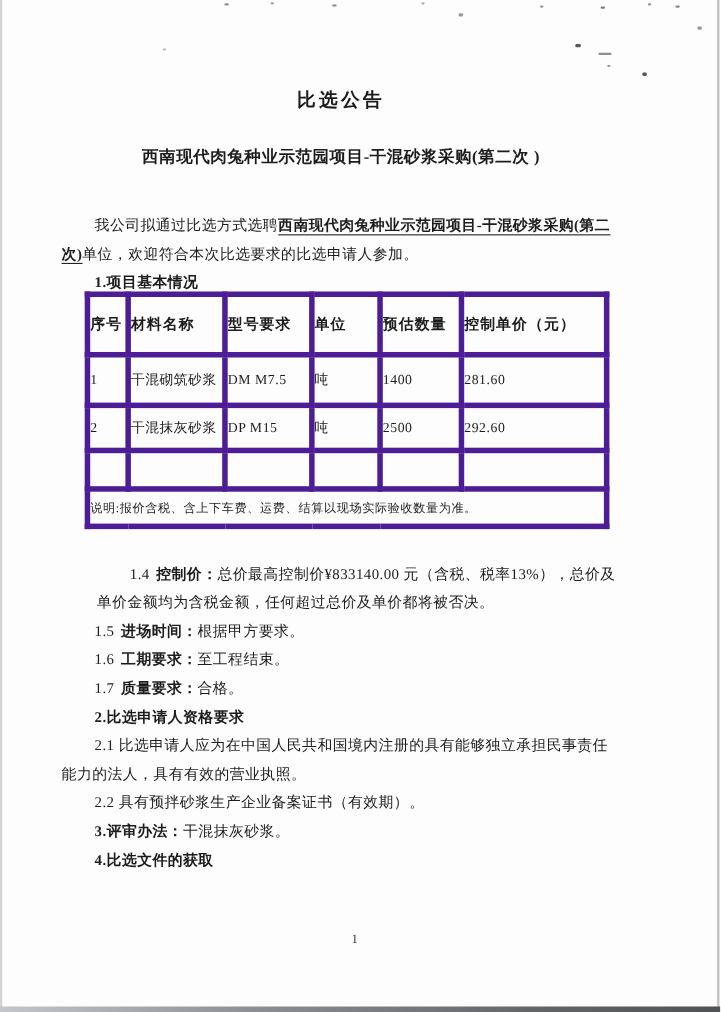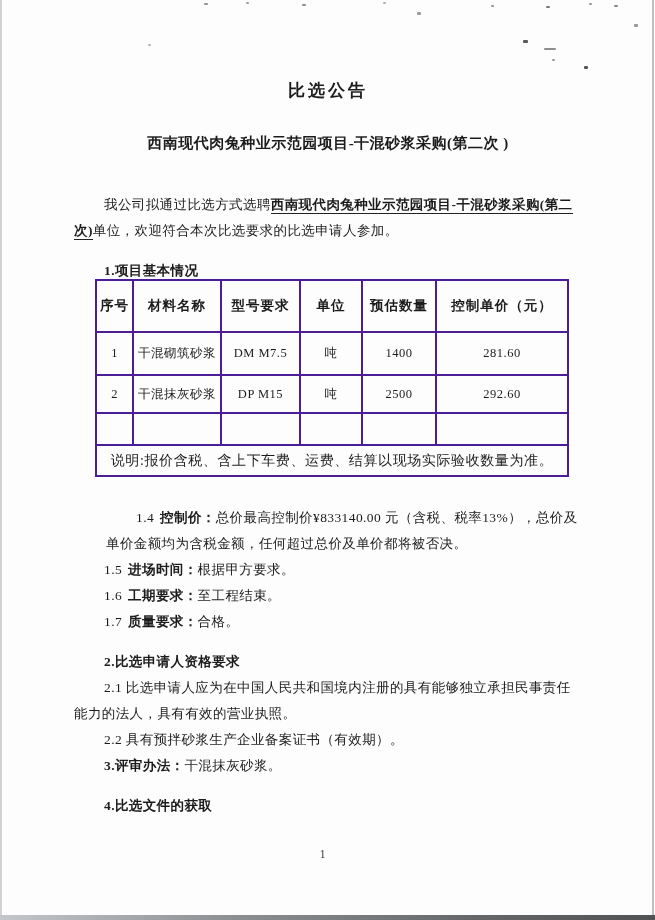--- a/index.html
+++ b/index.html
@@ -1,41 +1,41 @@
 <!DOCTYPE html>
 <html><head>
 <meta charset="utf-8">
 <style>
   html,body{margin:0;padding:0;background:#ffffff;}
   .page{
     position:relative;width:655px;height:920px;background:#fdfdfe;overflow:hidden;
     font-family:"Liberation Serif","DejaVu Serif",serif;color:#1c1c1c;
   }
-  .content{position:absolute;left:74px;top:78px;width:508px;}
+  .content{position:absolute;left:56px;top:78px;width:508px;}
   .doc-title{font-size:17px;line-height:26px;text-align:center;margin:0;font-weight:bold;letter-spacing:3px;}
   .doc-subtitle{font-size:15px;line-height:22px;text-align:center;margin:28px 0 0 0;font-weight:bold;letter-spacing:0.5px;}
   .body{font-size:13.5px;line-height:26px;margin:0;letter-spacing:0.4px;}
   .intro{margin-top:38px;text-indent:30px;}
   .proj{font-weight:bold;border-bottom:1.5px solid #222;padding-bottom:1px;}
-  .heading{font-weight:bold;text-indent:30px;margin-top:14px;}
+  .heading{font-weight:bold;text-indent:30px;margin-top:0;}
   .item{text-indent:30px;line-height:25px;}
   .clause{text-indent:30px;}
   .clause-first{margin-top:28px;text-indent:30px;margin-left:32px;}
   .num{margin-right:6px;}
   .lbl{font-weight:bold;}
   table.work{
     border-collapse:collapse;table-layout:fixed;width:472px;margin:-5px 0 0 21px;
     font-size:12.5px;letter-spacing:0.5px;
   }
-  table.work th,table.work td{border:2px solid #4c1d95;text-align:center;vertical-align:middle;padding:0;overflow:hidden;}
+  table.work th,table.work td{border:5px solid #4c1d95;text-align:left;vertical-align:middle;padding:0;overflow:hidden;}
   table.work th{font-size:13.5px;font-weight:bold;height:50px;letter-spacing:1px;}
   tr.row-1 td{height:41px;}
   tr.row-2 td{height:36px;}
   tr.row-empty td{height:30px;}
-  tr.row-note td{height:29px;font-size:14px;letter-spacing:0.6px;}
+  tr.row-note td{height:29px;font-size:11px;letter-spacing:0.6px;}
   .pagenum{position:absolute;left:0;right:10px;top:848px;text-align:center;font-size:11.5px;color:#333;}
   .edge-left{position:absolute;left:0;top:0;width:2px;height:920px;background:#d2d2d2;}
   .edge-right{position:absolute;right:1px;top:0;width:2px;height:920px;background:#c0c0c0;}
   .edge-bottom{position:absolute;left:0;bottom:0;width:655px;height:5px;
     background:linear-gradient(to right,#c3c6ca 0%,#8d9093 35%,#626466 75%,#505254 100%);}
   .speck{position:absolute;border-radius:1px;}
 </style>
 </head>
 <body>
 

